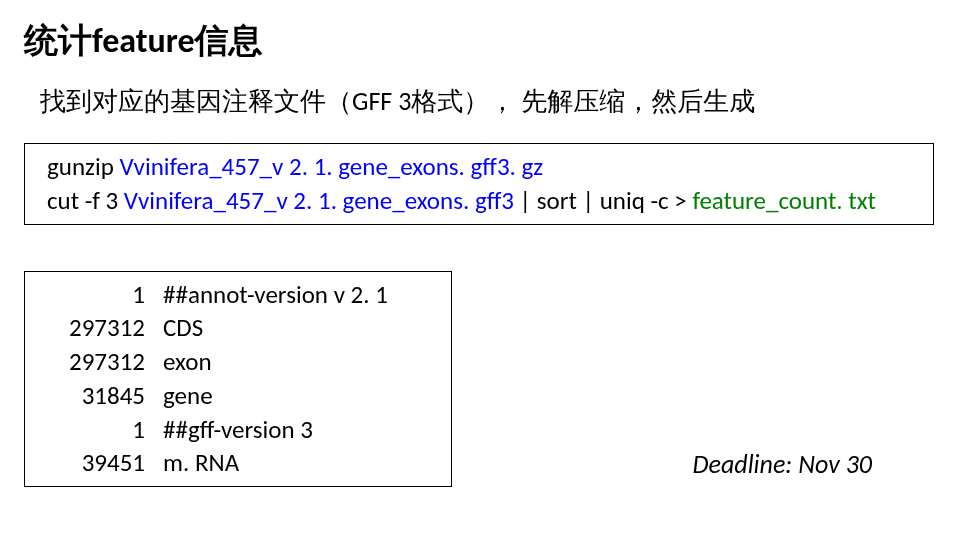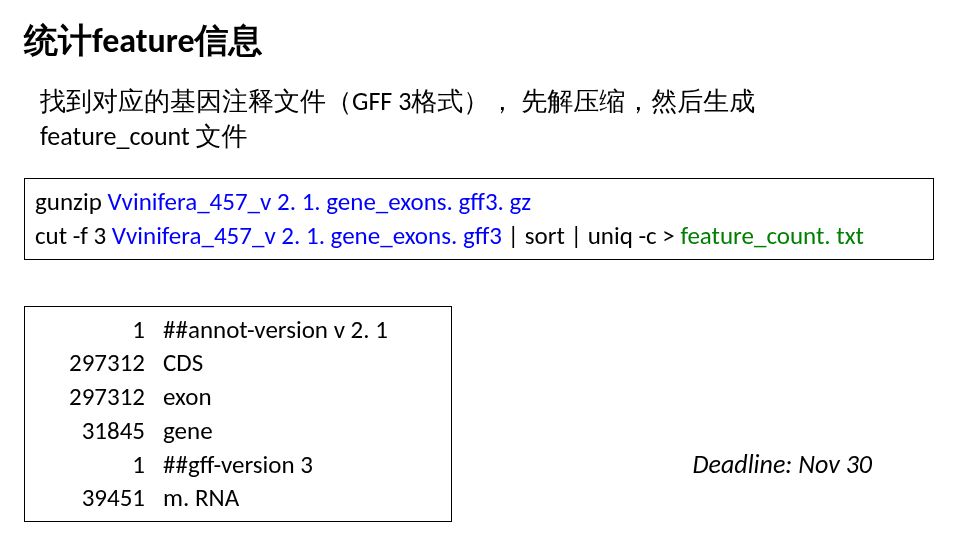--- a/index.html
+++ b/index.html
@@ -23,21 +23,21 @@
     font-weight: 700;
     margin: 0 0 20px 0;
   }
   .subtitle {
     font-size: 26px;
     line-height: 1.35;
     margin: 0 0 24px 16px;
   }
   .cmd-box {
     border: 1px solid #000000;
-    padding: 6px 10px;
+    padding: 6px 22px;
     font-size: 25px;
     line-height: 1.35;
     width: 910px;
     box-sizing: border-box;
   }
   .cmd-line { white-space: nowrap; }
   .hl-blue { color: #0000ff; }
   .hl-green { color: #008000; font-weight: 400; }
   .output-box {
     border: 1px solid #000000;
@@ -72,21 +72,20 @@
 </style>
 </head>
 <body>
 
 <div class="slide">
 
   <h1 class="title">统计feature信息</h1>
 
   <p class="subtitle">
     <span>找到对应的基因注释文件（GFF 3格式）， 先解压缩，然后生成</span><br>
-    <span>feature_count 文件</span>
   </p>
 
   <div class="cmd-box">
     <div class="cmd-line">
       <span>gunzip </span><span class="hl-blue">Vvinifera_457_v 2. 1. gene_exons. gff3. gz</span>
     </div>
     <div class="cmd-line">
       <span>cut -f 3 </span><span class="hl-blue">Vvinifera_457_v 2. 1. gene_exons. gff3 </span><span>| sort | uniq -c &gt; </span><span class="hl-green">feature_count. txt</span>
     </div>
   </div>

